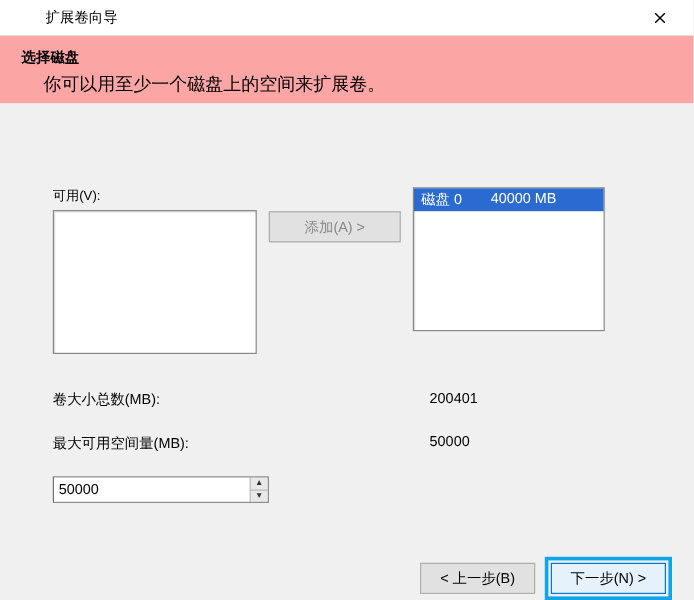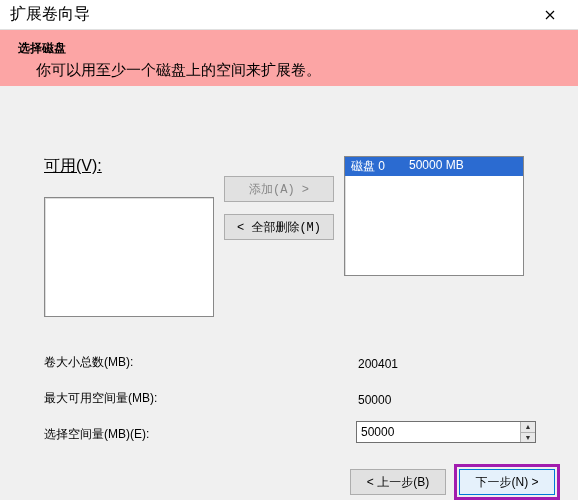--- a/index.html
+++ b/index.html
@@ -20,21 +20,21 @@
     position: relative;
   }
   .titlebar {
     height: 30px;
     background: #fff;
     display: flex;
     align-items: center;
     padding: 0 8px 0 10px;
     border-bottom: 1px solid #e0e0e0;
   }
-  .titlebar-title { flex: 1; font-size: 16px; }
+  .titlebar-title { flex: 1; font-size: 12px; margin-left: 28px; }
   .titlebar-close {
     width: 40px; height: 28px;
     display: flex; align-items: center; justify-content: center;
     font-size: 14px;
   }
   .header {
     padding: 10px 18px 6px 18px;
     background: #fca5a5;
   }
   .header-title { font-weight: bold; font-size: 12px; margin-bottom: 4px; }
@@ -44,59 +44,59 @@
     padding: 70px 30px 0 44px;
   }
   .disk-row {
     display: flex;
     align-items: flex-start;
     gap: 0;
   }
   .col-left { width: 170px; }
   .col-mid { width: 130px; padding-top: 20px; }
   .col-right { width: 180px; }
-  .col-label { font-size: 16px; margin-bottom: 20px; text-decoration: underline; }
+  .col-label { font-size: 11px; margin-bottom: 4px; }
   .listbox {
     width: 170px;
     height: 120px;
     background: #fff;
     border: 1px solid #888;
     box-shadow: inset 1px 1px 0 #ddd;
   }
-  .listbox.right { width: 180px; }
+  .listbox.right { width: 160px; }
   .listbox-item {
     display: flex;
     padding: 1px 6px;
     font-size: 12px;
     color: #fff;
     background: #2b6bd1;
     gap: 24px;
   }
   .btn {
     display: block;
     width: 110px;
     height: 26px;
     margin: 0 auto 12px auto;
     background: #e1e1e1;
     border: 1px solid #adadad;
     font-size: 12px;
-    font-family: Liberation Mono, monospace;
+    font-family: Liberation Sans, sans-serif;
     cursor: pointer;
     color: #000;
   }
   .btn[disabled] {
     color: #888;
     cursor: default;
   }
   .fields {
     margin-top: 30px;
   }
   .field-row {
     display: flex;
-    align-items: flex-end;
+    align-items: flex-start;
     margin-bottom: 12px;
     height: 24px;
   }
   .field-label { width: 312px; font-size: 12px; }
   .field-value {
     width: 178px;
     font-size: 12px;
     padding-left: 2px;
   }
   .spinner {
@@ -146,21 +146,21 @@
     border: 1px solid #adadad;
     font-size: 12px;
     font-family: inherit;
     cursor: pointer;
   }
   .nav-btn.default {
     border: 1px solid #0078d7;
     background: #e5f1fb;
   }
   .highlight-box {
-    border: 3px solid #a21caf;
+    border: 3px solid #0ea5e9;
     padding: 2px;
     text-decoration: underline;
   }
 </style>
 </head>
 <body>
 
 <div class="window">
 
   <div class="titlebar">
@@ -181,48 +181,46 @@
 
     <div class="disk-row">
 
       <div class="col-left">
         <div class="col-label"><span>可用(V):</span></div>
         <div class="listbox"></div>
       </div>
 
       <div class="col-mid">
         <button class="btn" disabled="">添加(A) &gt;</button>
-        <button class="btn">&lt; 全部删除(M)</button>
       </div>
 
       <div class="col-right">
         <div class="listbox right">
           <div class="listbox-item">
             <span>磁盘 0</span>
-            <span>50000 MB</span>
+            <span>40000 MB</span>
           </div>
         </div>
       </div>
 
     </div>
 
     <div class="fields">
 
       <div class="field-row">
         <div class="field-label">卷大小总数(MB):</div>
         <div class="field-value">200401</div>
       </div>
 
       <div class="field-row">
         <div class="field-label">最大可用空间量(MB):</div>
         <div class="field-value">50000</div>
       </div>
 
       <div class="field-row">
-        <div class="field-label">选择空间量(MB)(E):</div>
         <div class="spinner">
           <input class="spinner-input" type="text" value="50000" style="">
           <div class="spinner-btns">
             <button class="spin-btn">▲</button>
             <button class="spin-btn">▼</button>
           </div>
         </div>
       </div>
 
     </div>

